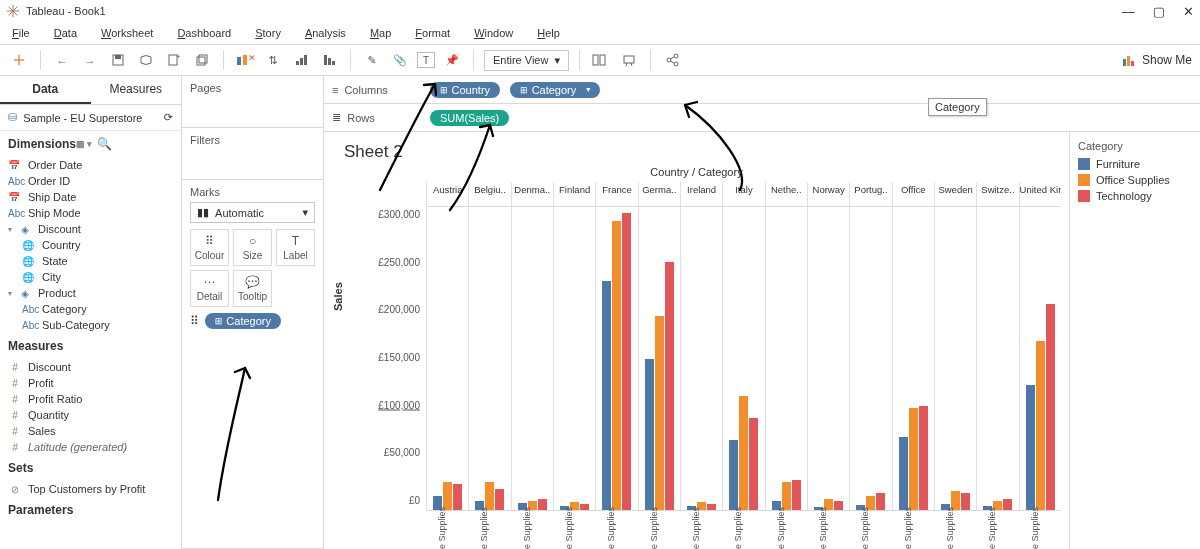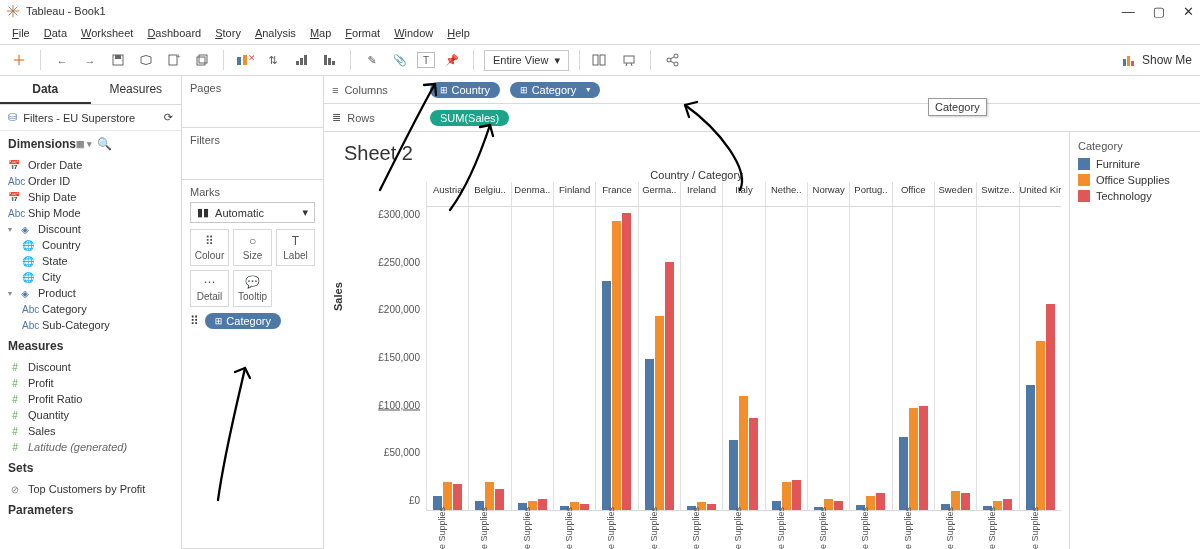--- a/index.html
+++ b/index.html
@@ -5,21 +5,21 @@
 * { box-sizing: border-box; margin: 0; padding: 0; font-family: "Segoe UI", Tahoma, sans-serif; }
 body { width: 1200px; height: 549px; background: #fff; color: #333; font-size: 11px; overflow: hidden; position: relative; }
 
 
 .titlebar { height: 22px; display: flex; align-items: center; padding: 0 6px; justify-content: space-between; }
 .titlebar-left { display: flex; align-items: center; gap: 6px; }
 .titlebar-right { display: flex; align-items: center; gap: 18px; font-size: 13px; }
 .tb-logo { width: 14px; height: 14px; display: inline-block; }
 
 
-.menubar { height: 22px; display: flex; align-items: center; gap: 2px; padding: 0 6px; }
+.menubar { height: 22px; display: flex; align-items: center; gap: 12px; padding: 0 6px; }
 .menubar span { padding: 2px 6px; cursor: default; }
 .menubar span u { text-decoration: underline; }
 
 
 .toolbar { height: 32px; border-top: 1px solid #d9d9d9; border-bottom: 1px solid #d9d9d9; display: flex; align-items: center; padding: 0 8px; gap: 6px; }
 .toolbar .tb-btn { width: 22px; height: 22px; display: flex; align-items: center; justify-content: center; color: #5a5a5a; }
 .toolbar .sep { width: 1px; height: 20px; background: #d9d9d9; margin: 0 4px; }
 .toolbar .fit-dd { border: 1px solid #c8c8c8; padding: 3px 8px; display: flex; align-items: center; gap: 6px; font-size: 11px; }
 .toolbar .spacer { flex: 1; }
 .showme { display: flex; align-items: center; gap: 6px; font-size: 12px; color: #333; }
@@ -65,21 +65,21 @@
 .tooltip-box { position: absolute; background: #fff; border: 1px solid #999; padding: 2px 6px; font-size: 11px; box-shadow: 1px 1px 2px rgba(0,0,0,0.2); }
 
 
 .ws { flex: 1; display: flex; min-height: 0; }
 .viz { flex: 1; border-right: 1px solid #d9d9d9; position: relative; padding: 8px 8px 0 8px; min-width: 0; }
 .legend { width: 130px; padding: 8px; }
 .legend-h { font-size: 11px; color: #555; margin-bottom: 6px; }
 .legend-item { display: flex; align-items: center; gap: 6px; font-size: 11px; margin-bottom: 4px; }
 .legend-sw { width: 12px; height: 12px; }
 
-.sheet-title { font-size: 20px; color: #333; margin: 2px 0 4px 12px; }
+.sheet-title { font-size: 17px; color: #333; margin: 2px 0 4px 12px; }
 .chart-title { text-align: center; font-size: 11px; color: #333; margin-bottom: 4px; }
 
 .chartwrap { position: absolute; left: 48px; right: 8px; top: 50px; bottom: 0; }
 .ylabel { position: absolute; left: 8px; top: 50%; transform: rotate(-90deg) translateX(30px); transform-origin: left top; font-size: 11px; color: #333; font-weight: 600; }
 .yaxis { position: absolute; left: 0; top: 24px; bottom: 38px; width: 52px; }
 .ytick { position: absolute; right: 4px; font-size: 10px; color: #555; transform: translateY(-50%); }
 .plot { position: absolute; left: 54px; right: 0; top: 0; bottom: 0; }
 .country-row { position: absolute; left: 0; right: 0; top: 0; height: 24px; display: flex; }
 .country-cell { flex: 1; border-left: 1px solid #e0e0e0; font-size: 9.5px; text-align: center; padding-top: 2px; color: #333; overflow: hidden; white-space: nowrap; }
 .bars-area { position: absolute; left: 0; right: 0; top: 24px; bottom: 38px; display: flex; border-top: 1px solid #d9d9d9; border-bottom: 1px solid #d9d9d9; }
@@ -237,21 +237,21 @@
 
 <div class="main">
 
   <div class="leftcol">
     <div class="tabs">
       <div class="tab active">Data</div>
       <div class="tab">Measures</div>
     </div>
     <div class="ds-row">
       <span style="color:#4e79a7">⛁</span>
-      <span class="flex">Filters - EU Superstore</span>
+      <span class="flex">Sample - EU Superstore</span>
       <span>⟳</span>
     </div>
     <div class="section-h">
       <span class="flex">Dimensions</span>
       <span style="font-size:9px;color:#888">▦ ▾</span>
       <span style="margin-left:6px;color:#888">🔍</span>
     </div>
     <div id="dims">
         <div class="field indent0">
           <span class="field-icon">📅</span>

